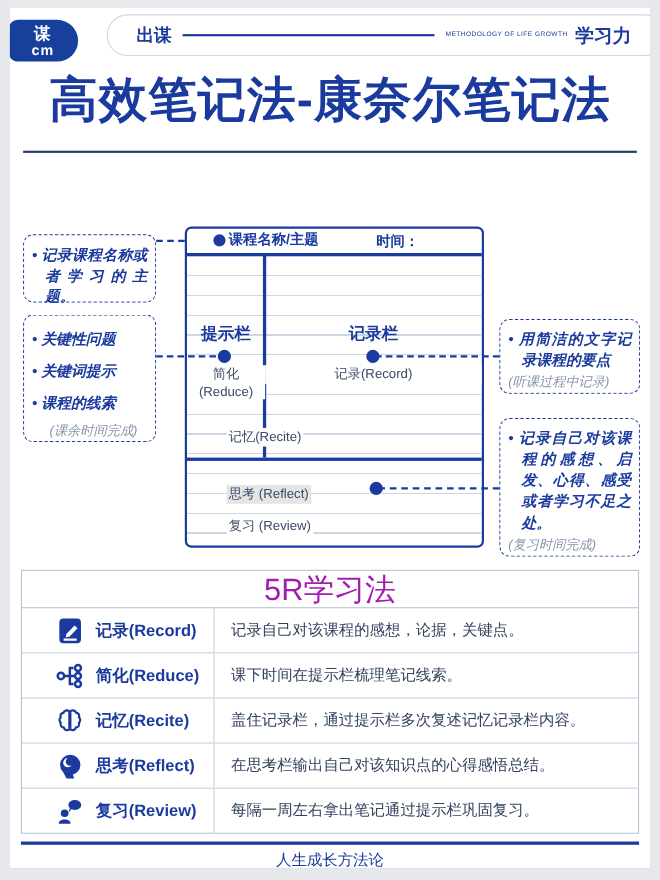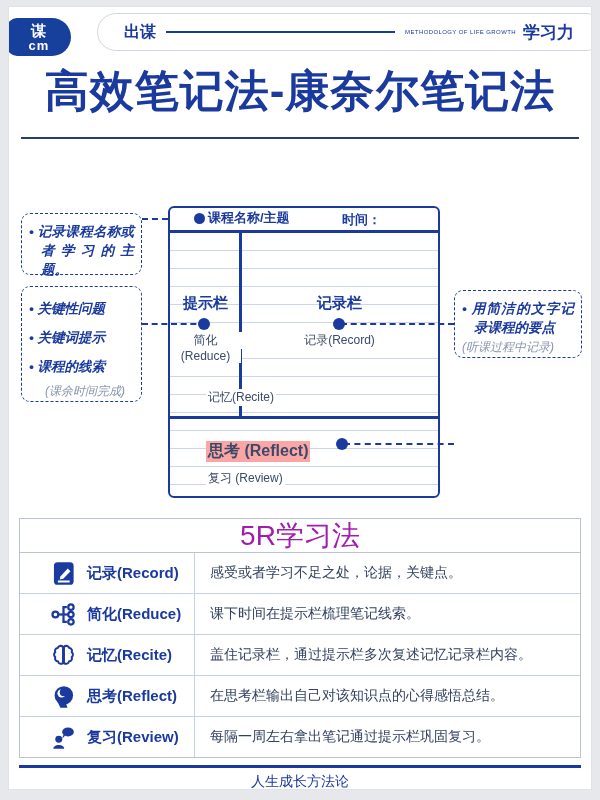--- a/index.html
+++ b/index.html
@@ -63,21 +63,21 @@
   .hdr-time{position:absolute;left:172px;top:3px;font-size:13px;font-weight:bold;color:#1b3a9e;white-space:nowrap;}
   .hdr-underline{position:absolute;left:0;right:0;top:22px;height:2.5px;background:#1b3a9e;}
   .v-divider{position:absolute;left:69px;top:24px;width:2.5px;height:184px;background:#1b3a9e;}
   .mid-line{position:absolute;left:0;right:0;top:208px;height:2.5px;background:#1b3a9e;}
   .col-title{position:absolute;top:86px;font-size:15px;font-weight:bold;color:#1b3a9e;text-align:center;}
   .col-sub{position:absolute;top:124px;font-size:12px;color:#3a4a68;text-align:center;background:#fff;}
   .cue-col{left:0;width:71px;}
   .rec-col{left:71px;right:0;}
   .recite-label{position:absolute;left:36px;top:181px;font-size:12px;color:#3a4a68;background:#fff;padding:0 2px;white-space:nowrap;}
   .summary-title{position:absolute;left:71px;right:0;top:214px;font-size:15px;font-weight:bold;color:#1b3a9e;text-align:center;}
-  .reflect-label{position:absolute;left:36px;top:233px;font-size:16px;color:#3a4a68;background:#fca5a5;padding:0 2px;white-space:nowrap;font-weight:bold;}
+  .reflect-label{position:absolute;left:36px;top:233px;font-size:12px;color:#3a4a68;background:#e5e5e5;padding:0 2px;white-space:nowrap;}
   .review-label{position:absolute;left:36px;top:262px;font-size:12px;color:#3a4a68;background:#fff;padding:0 2px;white-space:nowrap;}
   
   .conn{position:absolute;height:0;border-top:2px dashed #1b3a9e;}
   .big-dot{position:absolute;width:12px;height:12px;border-radius:50%;background:#1b3a9e;z-index:4;}
   
   .ann{
     position:absolute;border:1.5px dashed #1b3a9e;border-radius:9px;box-sizing:border-box;
     padding:8px 7px;background:#fff;z-index:3;font-style:italic;
   }
   .ann .btxt{
@@ -167,34 +167,38 @@
   <div class="ann" style="left:12px;top:279px;width:121px;height:116px;padding-top:13px;">
     <span class="li">关键性问题</span>
     <span class="li">关键词提示</span>
     <span class="li">课程的线索</span>
     <span class="note-gray" style="margin-top:-4px;margin-left:16px;">(课余时间完成)</span>
   </div>
   <div class="ann" style="left:445px;top:283px;width:128px;height:68px;">
     <span class="btxt">用简洁的文字记录课程的要点</span>
     <span class="note-gray">(听课过程中记录)</span>
   </div>
+  <div class="ann" style="left:445px;top:373px;width:128px;height:126px;">
+    <span class="btxt">记录自己对该课程的感想、启发、心得、感受或者学习不足之处。</span>
+    <span class="note-gray">(复习时间完成)</span>
+  </div>
 
   <div class="table5r">
     <div class="t-title">5R学习法</div>
 
     <div class="t-row">
       <div class="t-cell-label">
         <svg class="t-icon" viewBox="0 0 24 24">
           <rect x="3.5" y="2" width="17.5" height="20" rx="3.2" fill="#1b3a9e"></rect>
           <path d="M9.2 14.6 L15.8 7.6 L18.2 9.9 L11.8 16.6 L8.7 17.3 Z" fill="#ffffff"></path>
           <rect x="7" y="18.2" width="10.5" height="1.8" fill="#ffffff"></rect>
         </svg>
         <span class="t-label">记录(Record)</span>
       </div>
-      <div class="t-cell-desc">感受或者学习不足之处，论据，关键点。</div>
+      <div class="t-cell-desc">记录自己对该课程的感想，论据，关键点。</div>
     </div>
 
     <div class="t-row">
       <div class="t-cell-label">
         <svg class="t-icon" viewBox="0 0 24 24">
           <g fill="none" stroke="#1b3a9e" stroke-width="2">
             <circle cx="4.8" cy="12" r="2.6"></circle>
             <path d="M7.4 12 H12"></path>
             <path d="M12 12 V5.5 H15"></path>
             <path d="M12 12 V18.5 H15"></path>

